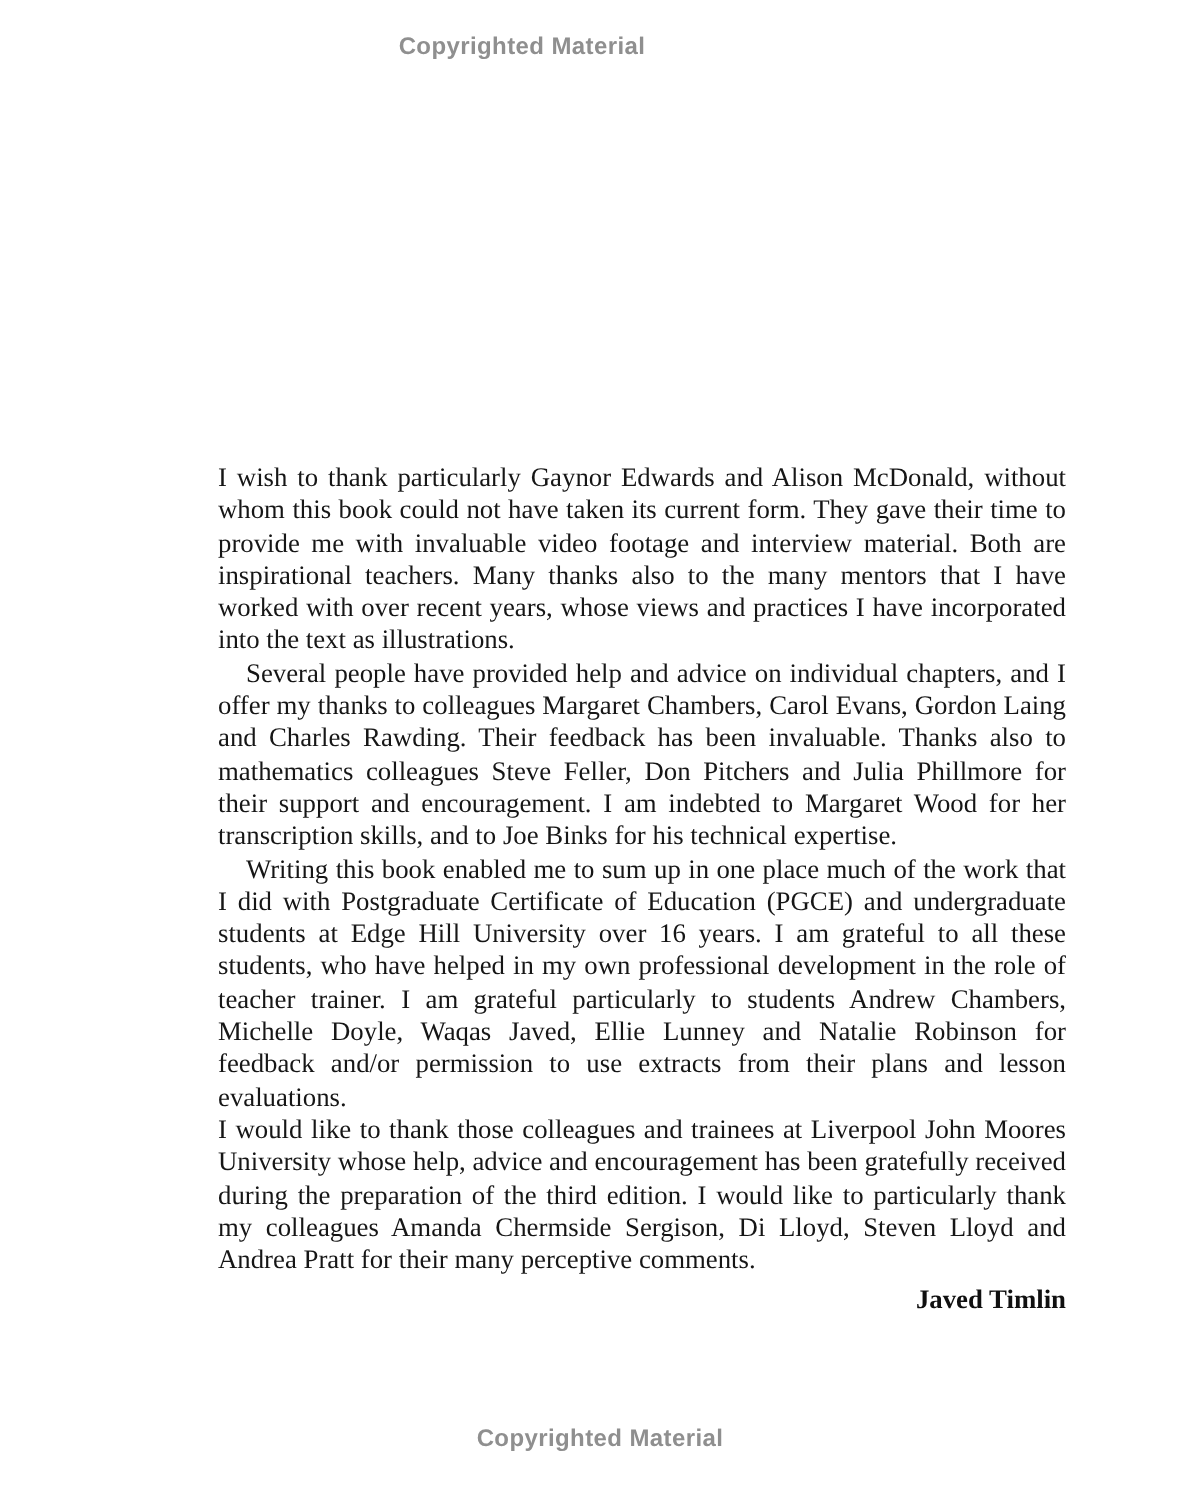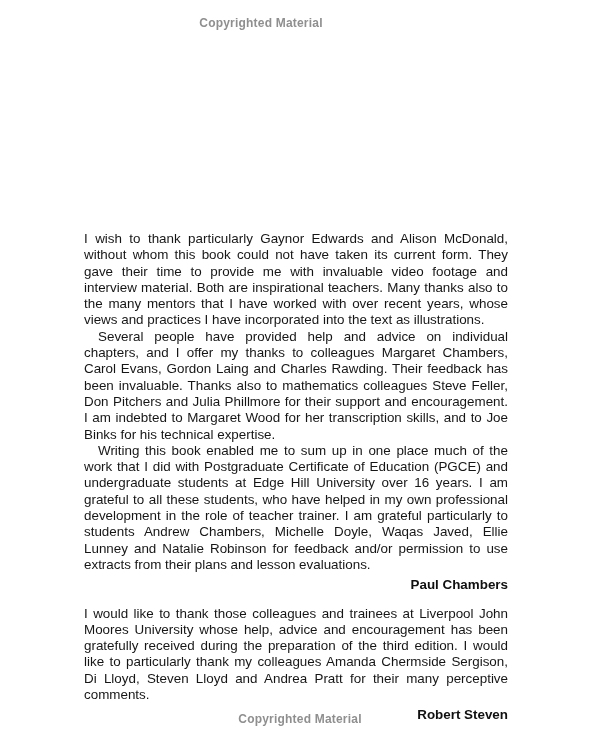--- a/index.html
+++ b/index.html
@@ -48,23 +48,23 @@
     white-space: nowrap;
   }
   .page-title .condense {
     display: inline-block;
     transform: scaleX(0.60);
     transform-origin: left top;
   }
   .body-text {
     position: absolute;
     top: 231px;
-    left: 84px;
+    left: 109px;
     width: 424px;
-    font-family: Liberation Sans, sans-serif;
+    font-family: Liberation Serif, serif;
     font-size: 13.4px;
     line-height: 16.3px;
     color: #161616;
     text-align: justify;
   }
   .body-text p {
     margin: 0;
   }
   .body-text p.indent {
     text-indent: 14px;
@@ -92,23 +92,22 @@
 
 
   <div class="body-text">
 
     <p>I wish to thank particularly Gaynor Edwards and Alison McDonald, without whom this book could not have taken its current form. They gave their time to provide me with invaluable video footage and interview material. Both are inspirational teachers. Many thanks also to the many mentors that I have worked with over recent years, whose views and practices I have incorporated into the text as illustrations.</p>
 
     <p class="indent">Several people have provided help and advice on individual chapters, and I offer my thanks to colleagues Margaret Chambers, Carol Evans, Gordon Laing and Charles Rawding. Their feedback has been invaluable. Thanks also to mathematics colleagues Steve Feller, Don Pitchers and Julia Phillmore for their support and encouragement. I am indebted to Margaret Wood for her transcription skills, and to Joe Binks for his technical expertise.</p>
 
     <p class="indent">Writing this book enabled me to sum up in one place much of the work that I did with Postgraduate Certificate of Education (PGCE) and undergraduate students at Edge Hill University over 16 years. I am grateful to all these students, who have helped in my own professional development in the role of teacher trainer. I am grateful particularly to students Andrew Chambers, Michelle Doyle, Waqas Javed, Ellie Lunney and Natalie Robinson for feedback and/or permission to use extracts from their plans and lesson evaluations.</p>
 
-    <p class="signature first">Paul Chambers</p>
 
     <p>I would like to thank those colleagues and trainees at Liverpool John Moores University whose help, advice and encouragement has been gratefully received during the preparation of the third edition. I would like to particularly thank my colleagues Amanda Chermside Sergison, Di Lloyd, Steven Lloyd and Andrea Pratt for their many perceptive comments.</p>
 
-    <p class="signature second">Robert Steven</p>
+    <p class="signature second">Javed Timlin</p>
 
   </div>
 
   <div class="copyright bottom">Copyrighted Material</div>
 
 </div>
 
 </body></html>

